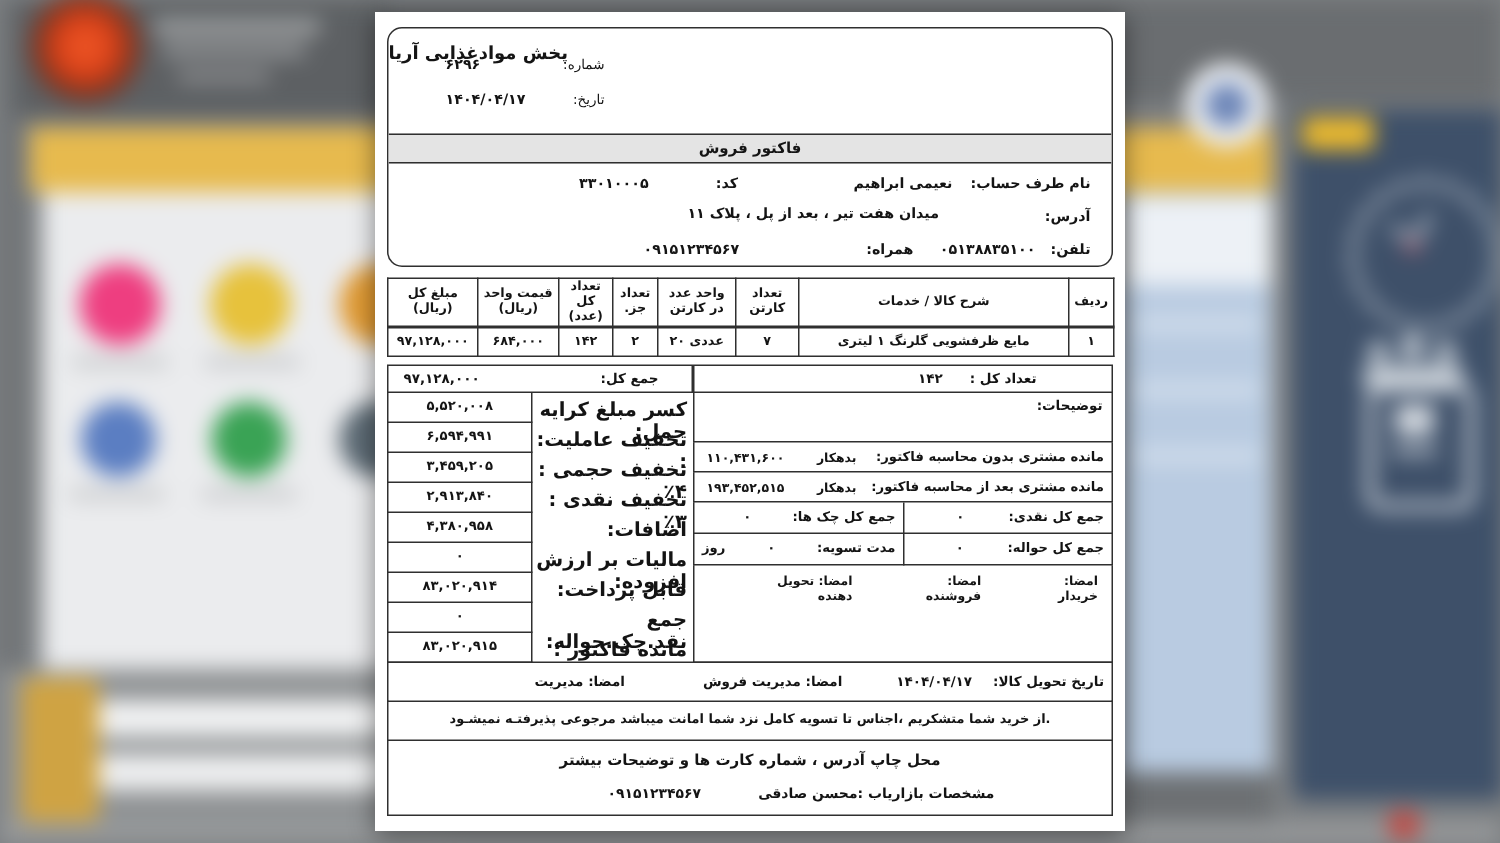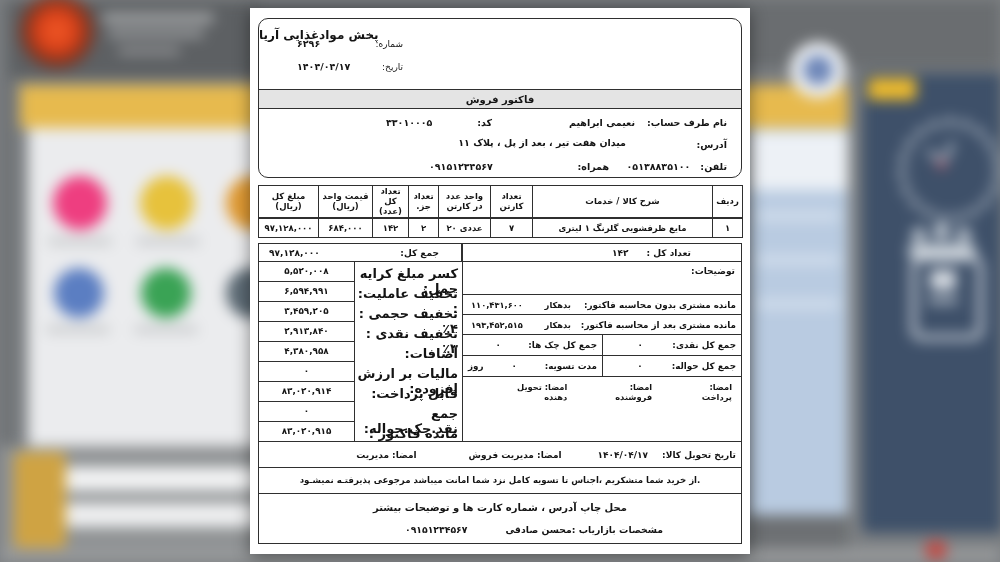--- a/index.html
+++ b/index.html
@@ -324,21 +324,21 @@
         <span class="pl">جمع کل حواله:</span>
         <span class="pv">۰</span>
       </div>
       <div class="pay-cell lc">
         <span class="pl">مدت تسویه:</span>
         <span class="pv">۰</span>
         <span class="pu">روز</span>
       </div>
     </div>
     <div class="sign-box">
-      <span class="sig">امضا: پرداخت</span>
+      <span class="sig">امضا: خریدار</span>
       <span class="sig">امضا: فروشنده</span>
       <span class="sig">امضا: تحویل دهنده</span>
     </div>
 
     <div class="deliv-row">
       <span class="dl">تاریخ تحویل کالا:</span>
       <span class="dv">۱۴۰۴/۰۴/۱۷</span>
       <span class="ds">امضا: مدیریت فروش</span>
       <span>امضا: مدیریت</span>
     </div>

